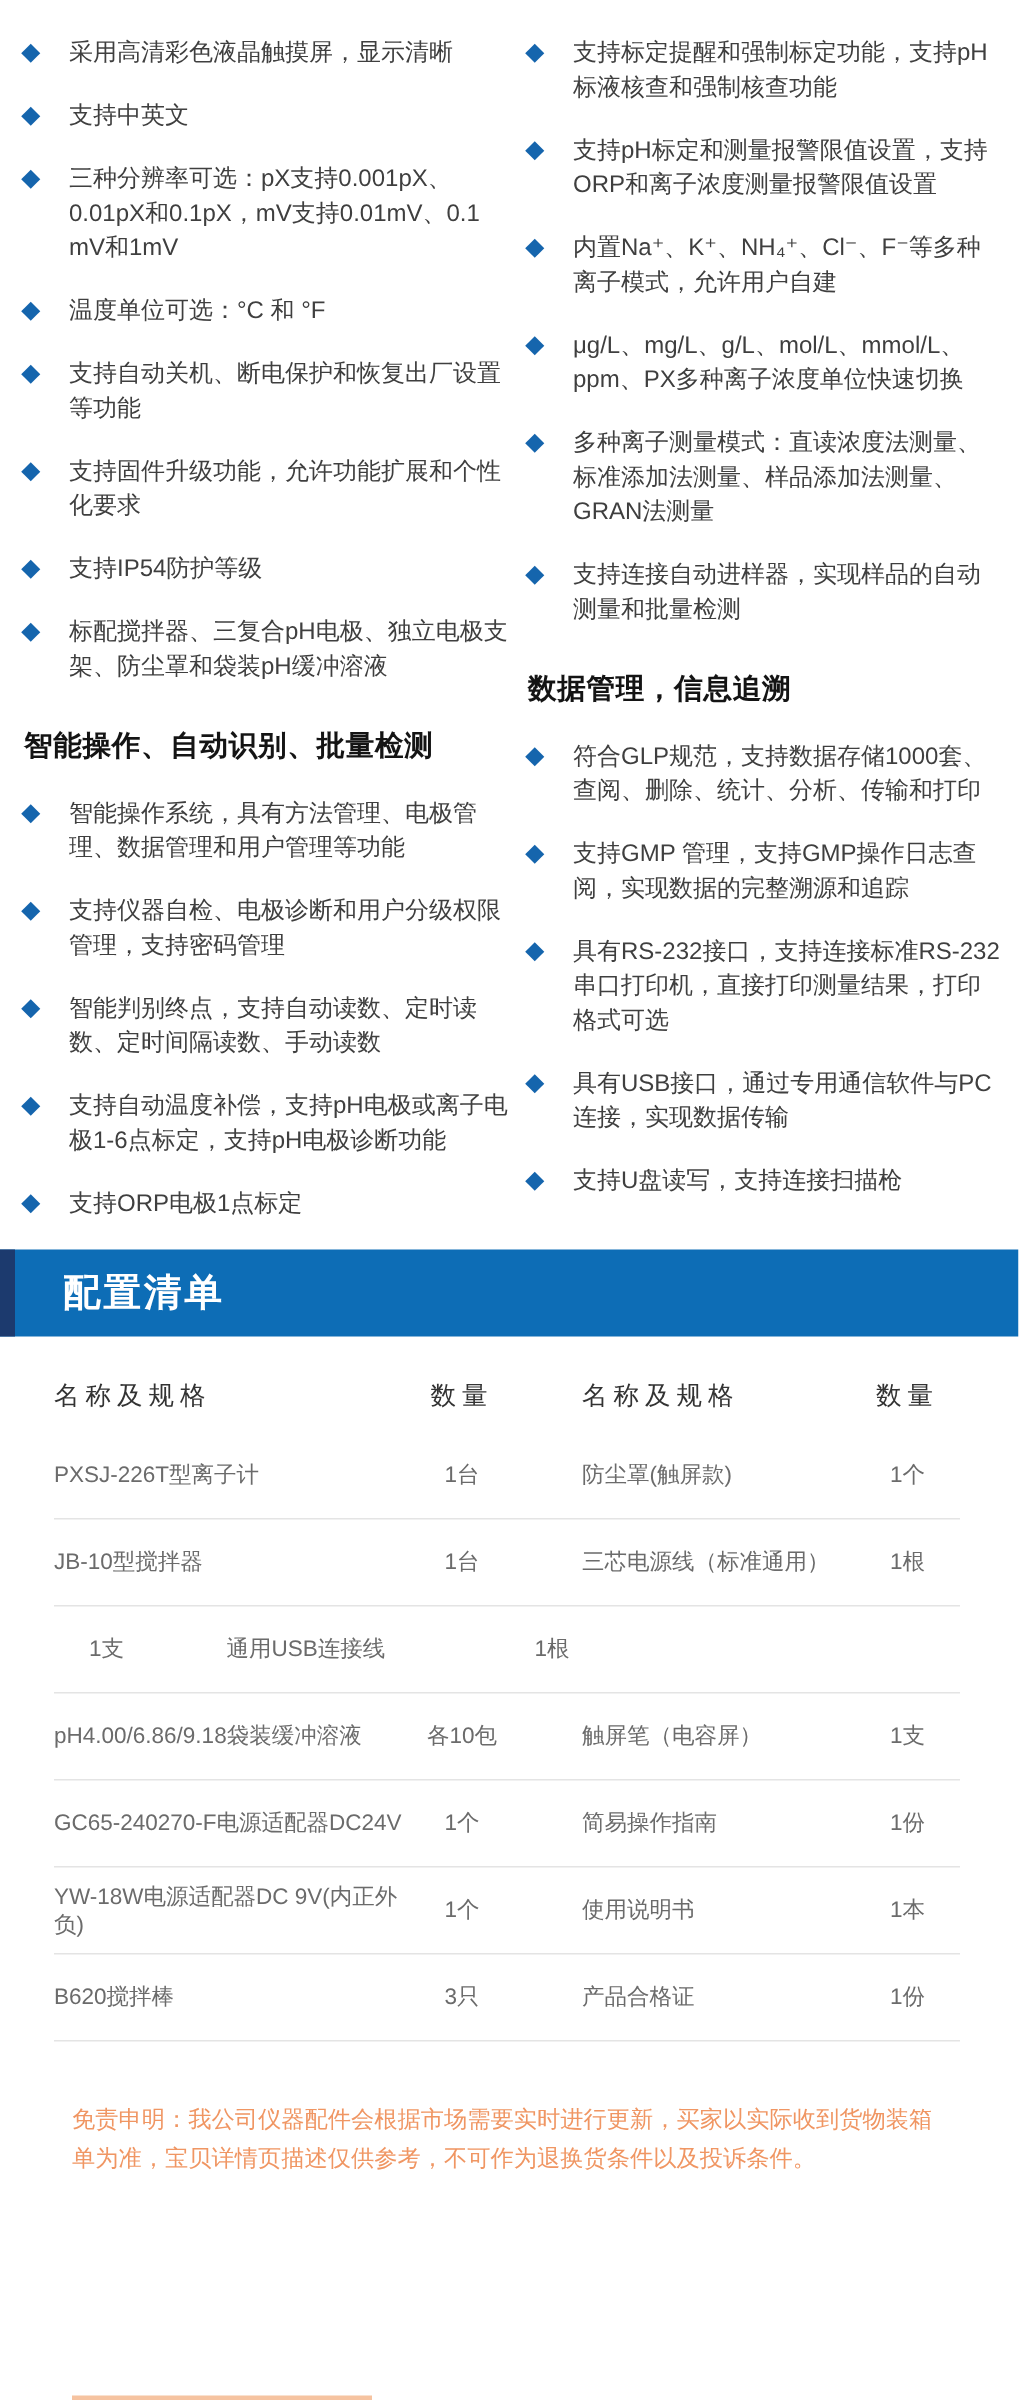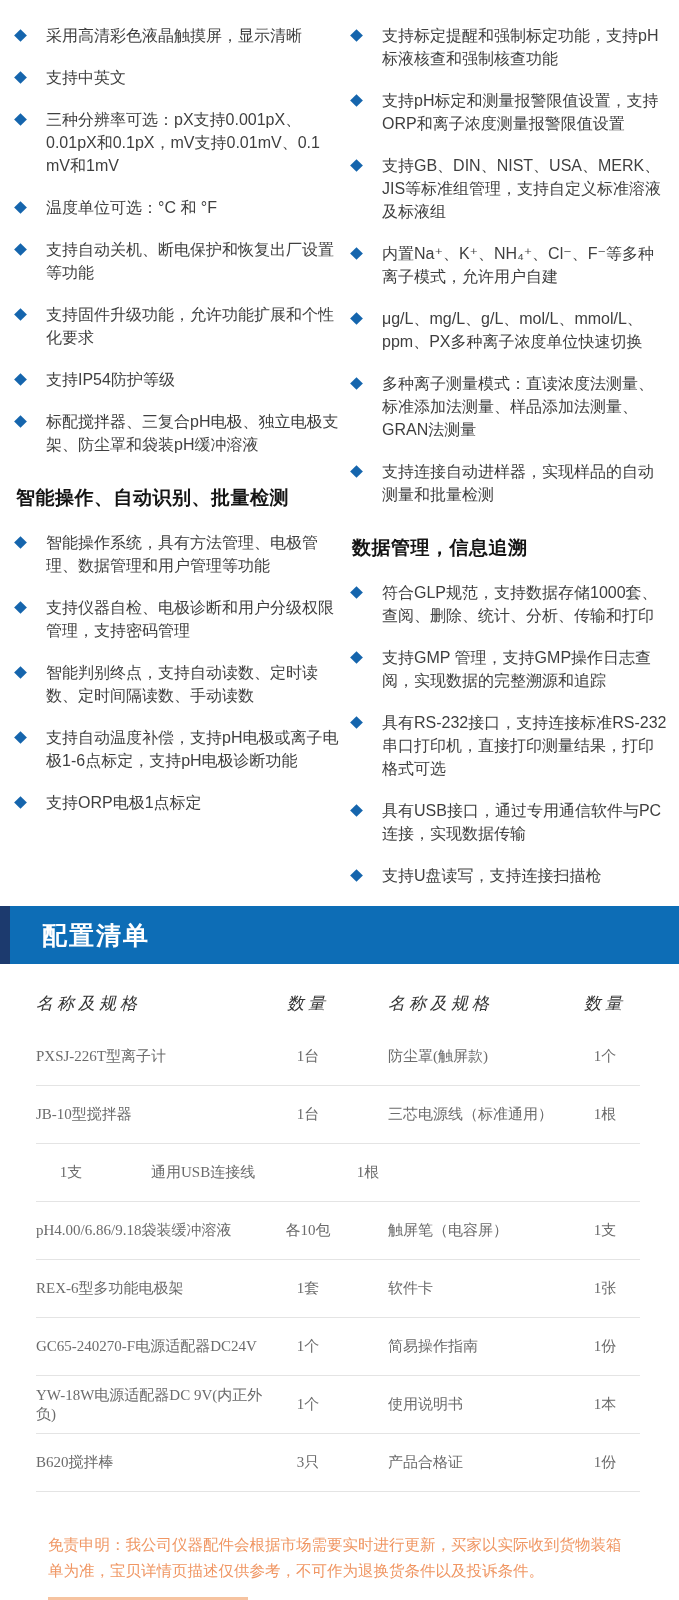--- a/index.html
+++ b/index.html
@@ -17,24 +17,24 @@
   .bullet{width:9px;height:9px;background:#1565ad;transform:rotate(45deg);margin-top:7px;flex:none;}
   .item-text{margin-left:21px;font-size:16px;line-height:23px;color:#3f3f3f;}
   .fcol-right .item-text{}
   .fheading{font-size:19px;font-weight:bold;color:#141414;letter-spacing:.5px;margin:30px 0 22px 0;line-height:23px;}
   
   .banner{position:relative;width:679px;height:58px;background:#0d6db6;box-sizing:border-box;}
   .banner-accent{position:absolute;left:0;top:0;width:10px;height:58px;background:#1c3a6e;}
   .banner-title{position:absolute;left:42px;top:0;height:69px;line-height:58px;color:#ffffff;font-size:25px;font-weight:bold;letter-spacing:2px;}
   
   .parts{padding-left:36px;width:604px;box-sizing:content-box;margin-top:14px;}
-  .phead{display:flex;align-items:center;height:50px;font-style:italic;}
+  .phead{display:flex;align-items:center;height:50px;}
   .phead .cell{font-size:17px;color:#333333;letter-spacing:4px;font-weight:500;}
   .prow{display:flex;align-items:center;height:57px;border-bottom:1px solid #e4e4e4;}
-  .prow .cell{font-size:15px;color:#6b6b6b;font-family:Liberation Serif, serif;}
+  .prow .cell{font-size:15px;color:#6b6b6b;}
   .c-n1{width:237px;}
   .c-q1{width:70px;text-align:center;}
   .c-sp{width:45px;}
   .c-n2{width:182px;}
   .c-q2{width:70px;text-align:center;}
   
   .disclaimer{margin:40px 0 0 48px;width:588px;font-size:15.5px;line-height:26px;color:#f09663;}
   .cutoff-sliver{position:absolute;left:48px;bottom:0;width:200px;height:3px;background:#f6c3a0;}
 </style>
 </head>
@@ -104,24 +104,20 @@
     <div class="item">
         <span class="bullet"></span>
         <span class="item-text">支持标定提醒和强制标定功能，支持pH标液核查和强制核查功能</span>
       </div>
     <div class="item">
         <span class="bullet"></span>
         <span class="item-text">支持pH标定和测量报警限值设置，支持ORP和离子浓度测量报警限值设置</span>
       </div>
     <div class="item">
         <span class="bullet"></span>
-        <span class="item-text">支持GB、DIN、NIST、USA、MERK、JIS等标准组管理，支持自定义标准溶液及标液组</span>
-      </div>
-    <div class="item">
-        <span class="bullet"></span>
         <span class="item-text">内置Na⁺、K⁺、NH₄⁺、Cl⁻、F⁻等多种离子模式，允许用户自建</span>
       </div>
     <div class="item">
         <span class="bullet"></span>
         <span class="item-text">μg/L、mg/L、g/L、mol/L、mmol/L、ppm、PX多种离子浓度单位快速切换</span>
       </div>
     <div class="item">
         <span class="bullet"></span>
         <span class="item-text">多种离子测量模式：直读浓度法测量、标准添加法测量、样品添加法测量、GRAN法测量</span>
       </div>
@@ -191,27 +187,20 @@
     <span class="cell c-q2">1根</span>
   </div>
   <div class="prow">
     <span class="cell c-n1">pH4.00/6.86/9.18袋装缓冲溶液</span>
     <span class="cell c-q1">各10包</span>
     <span class="cell c-sp"></span>
     <span class="cell c-n2">触屏笔（电容屏）</span>
     <span class="cell c-q2">1支</span>
   </div>
   <div class="prow">
-    <span class="cell c-n1">REX-6型多功能电极架</span>
-    <span class="cell c-q1">1套</span>
-    <span class="cell c-sp"></span>
-    <span class="cell c-n2">软件卡</span>
-    <span class="cell c-q2">1张</span>
-  </div>
-  <div class="prow">
     <span class="cell c-n1">GC65-240270-F电源适配器DC24V</span>
     <span class="cell c-q1">1个</span>
     <span class="cell c-sp"></span>
     <span class="cell c-n2">简易操作指南</span>
     <span class="cell c-q2">1份</span>
   </div>
   <div class="prow">
     <span class="cell c-n1">YW-18W电源适配器DC 9V(内正外负)</span>
     <span class="cell c-q1">1个</span>
     <span class="cell c-sp"></span>

